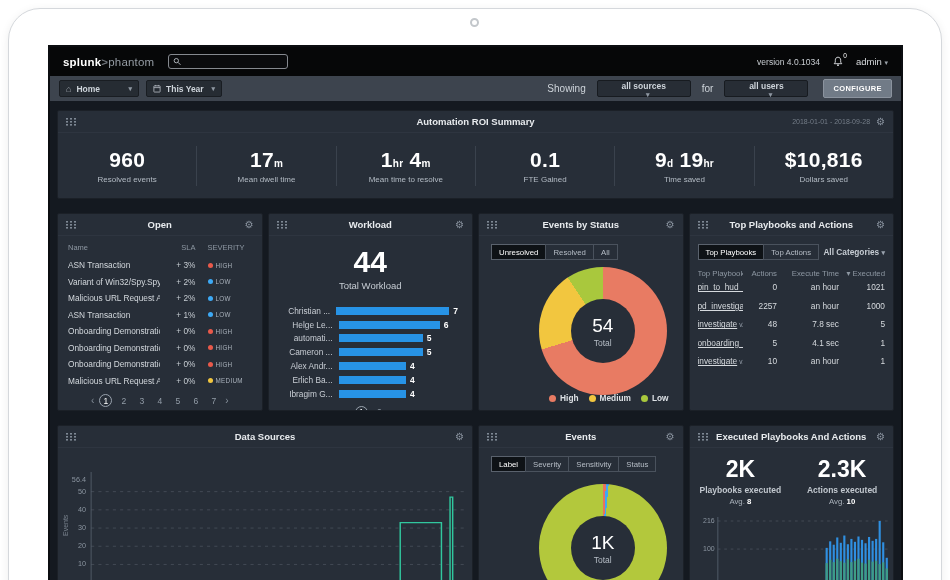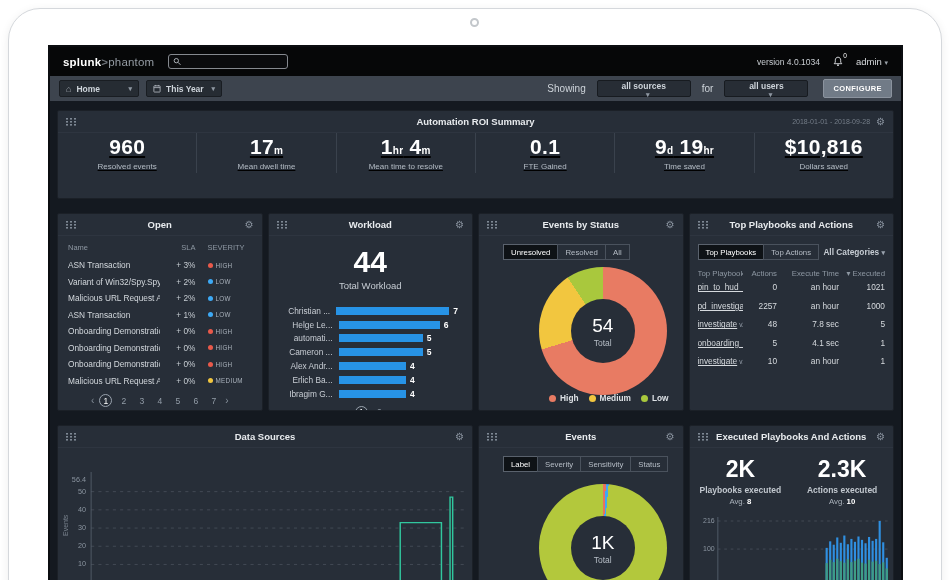--- a/index.html
+++ b/index.html
@@ -62,21 +62,21 @@
   .phead { height:22px; display:flex; align-items:center; padding:0 8px;
     border-bottom:1px solid #2e3540; position:relative; }
   .ptitle { position:absolute; left:0; right:0; text-align:center; font-size:9.5px;
     font-weight:bold; color:#e8ebee; pointer-events:none; }
   .gridicon { color:#7e8894; display:inline-flex; z-index:1; }
   .phead-right { margin-left:auto; display:flex; align-items:center; gap:6px; z-index:1; }
   .pdate { font-size:7px; color:#747d88; }
   .gear { color:#8b94a0; font-size:10px; line-height:1; cursor:pointer; }
 
   
-  .metrics { display:flex; height:66px; align-items:flex-start;text-decoration:underline; }
+  .metrics { display:flex; height:66px; align-items:center; }
   .metric { flex:1; text-align:center; border-right:1px solid #3a424d; padding:2px 0; }
   .metric:last-child { border-right:none; }
   .mval { font-size:21px; font-weight:bold; color:#fff; letter-spacing:.3px; white-space:nowrap; }
   .mval .munit { font-size:10px; font-weight:bold; }
   .mlabel { font-size:8px; color:#b4bcc5; margin-top:3px; }
 
   
   .thead { display:flex; padding:7px 10px 5px; font-size:7.5px; color:#8d97a2; }
   .trow { display:flex; padding:0 10px; height:16.5px; align-items:center; cursor:pointer; }
   .tname { flex:1; font-size:8.3px; color:#d3d8dd; white-space:nowrap; overflow:hidden; }
@@ -97,21 +97,21 @@
   .bigtotal { text-align:center; font-size:30px; font-weight:bold; color:#fff; margin-top:9px; }
   .bigtotal-label { text-align:center; font-size:9.5px; color:#c6ccd3; margin-top:1px; }
   .hbars { margin:13px 14px 0 8px; }
   .hbar-row { display:flex; align-items:center; height:13.8px; }
   .hbar-name { width:62px; text-align:right; font-size:8.3px; color:#c9ced5;
     padding-right:6px; white-space:nowrap; overflow:hidden; }
   .hbar-bar { height:8px; }
   .hbar-val { font-size:8.5px; font-weight:bold; color:#fff; margin-left:4px; }
 
   
-  .tabs { display:flex; padding:8px 24px 0; }
+  .tabs { display:flex; padding:8px 12px 0; }
   .tab { border:1px solid #4a525d; padding:2.5px 7px; font-size:7.8px; color:#b6bdc6;
     margin-left:-1px; cursor:pointer; white-space:nowrap; }
   .tab:first-child { margin-left:0; }
   .tab.on { background:#0e1216; border-color:#5a626d; color:#fff; }
 
   
   .donut-wrap { display:flex; justify-content:center; margin-top:7px;padding-left:44px; }
   .donut { width:128px; height:128px; border-radius:50%; position:relative; }
   .hole { position:absolute; left:50%; top:50%; transform:translate(-50%,-50%);
     width:64px; height:64px; border-radius:50%; background:#272e38;

